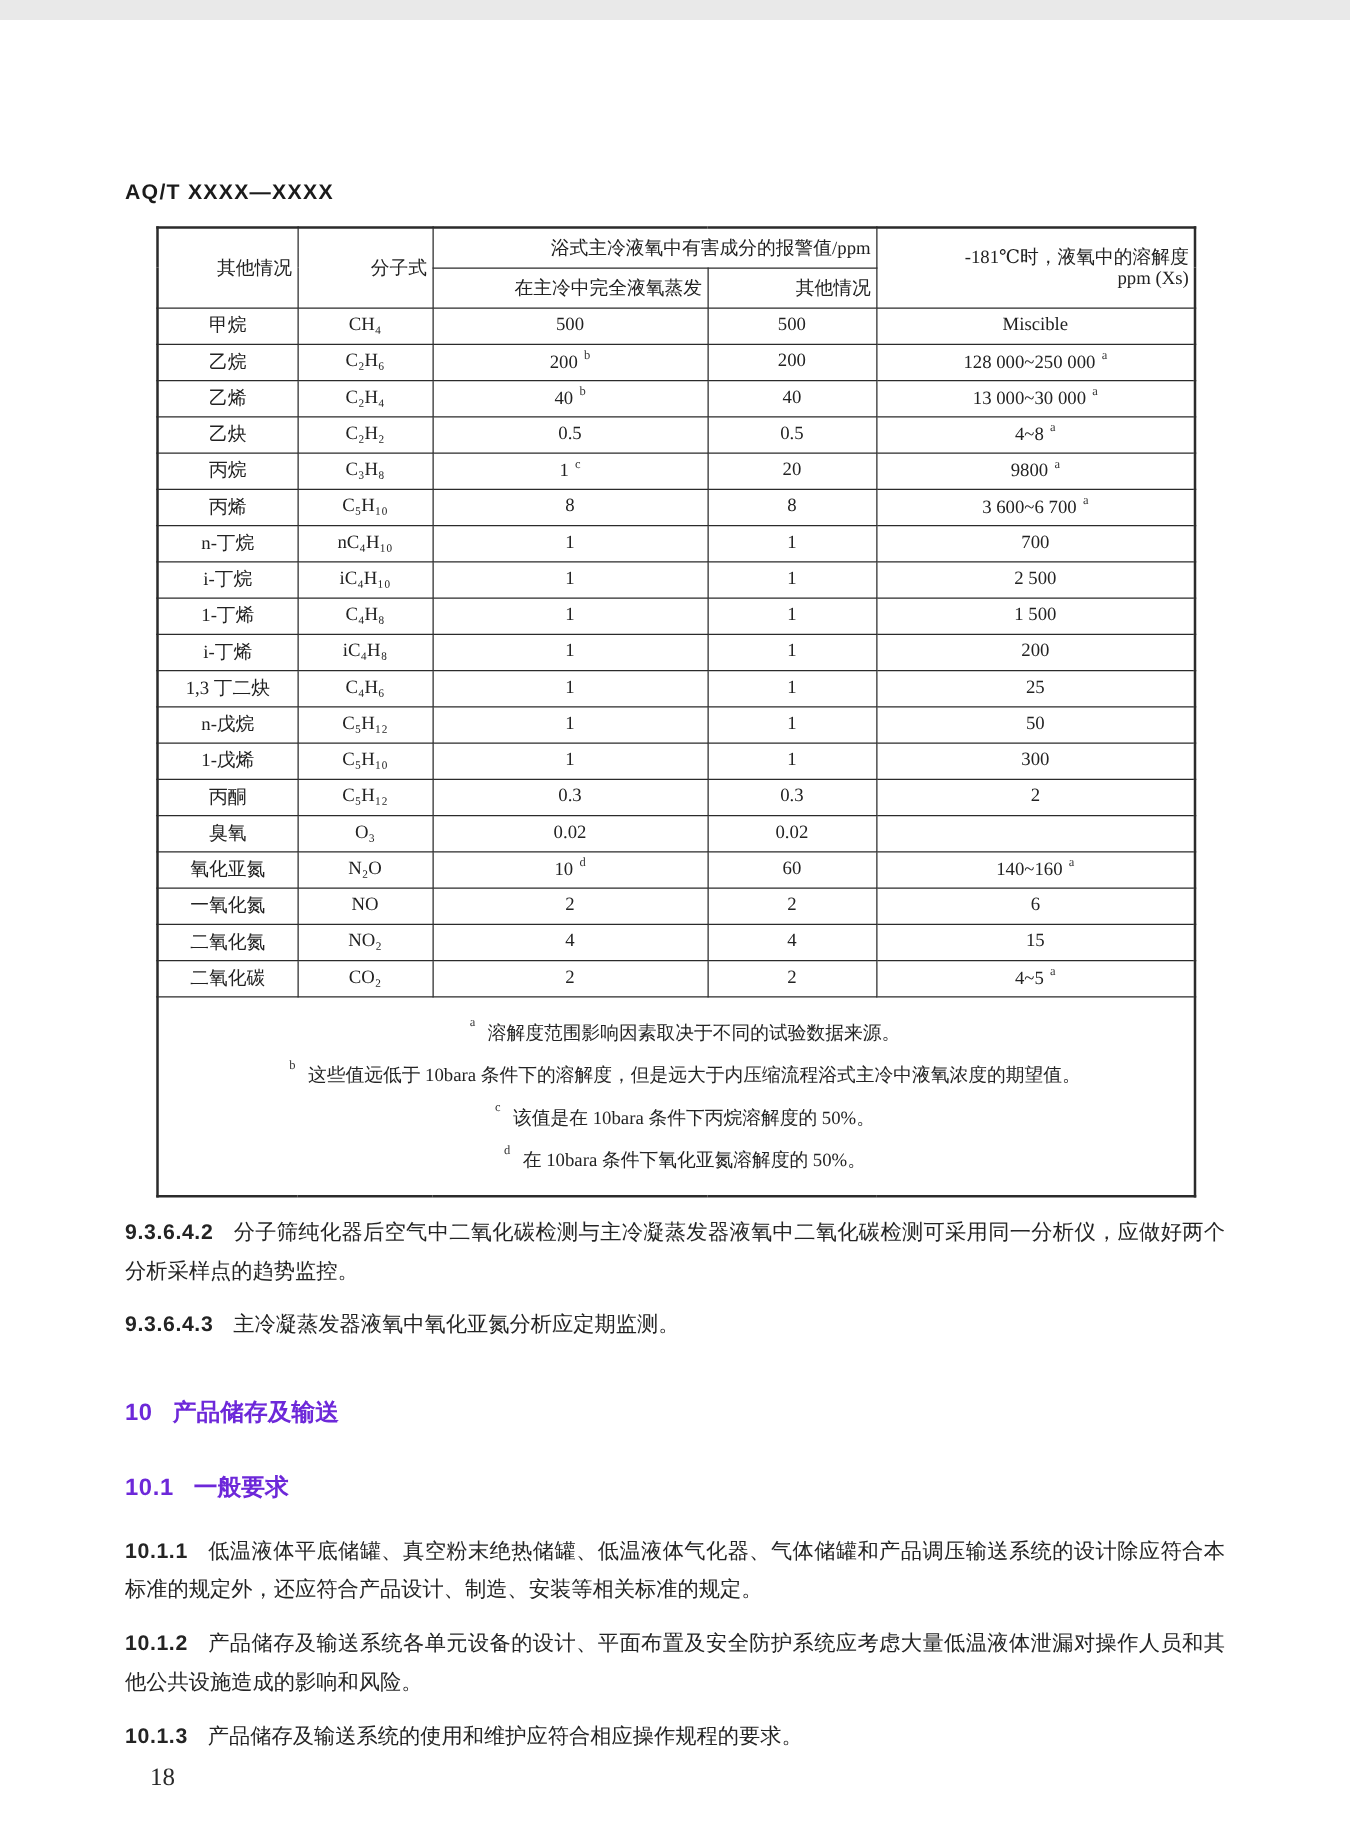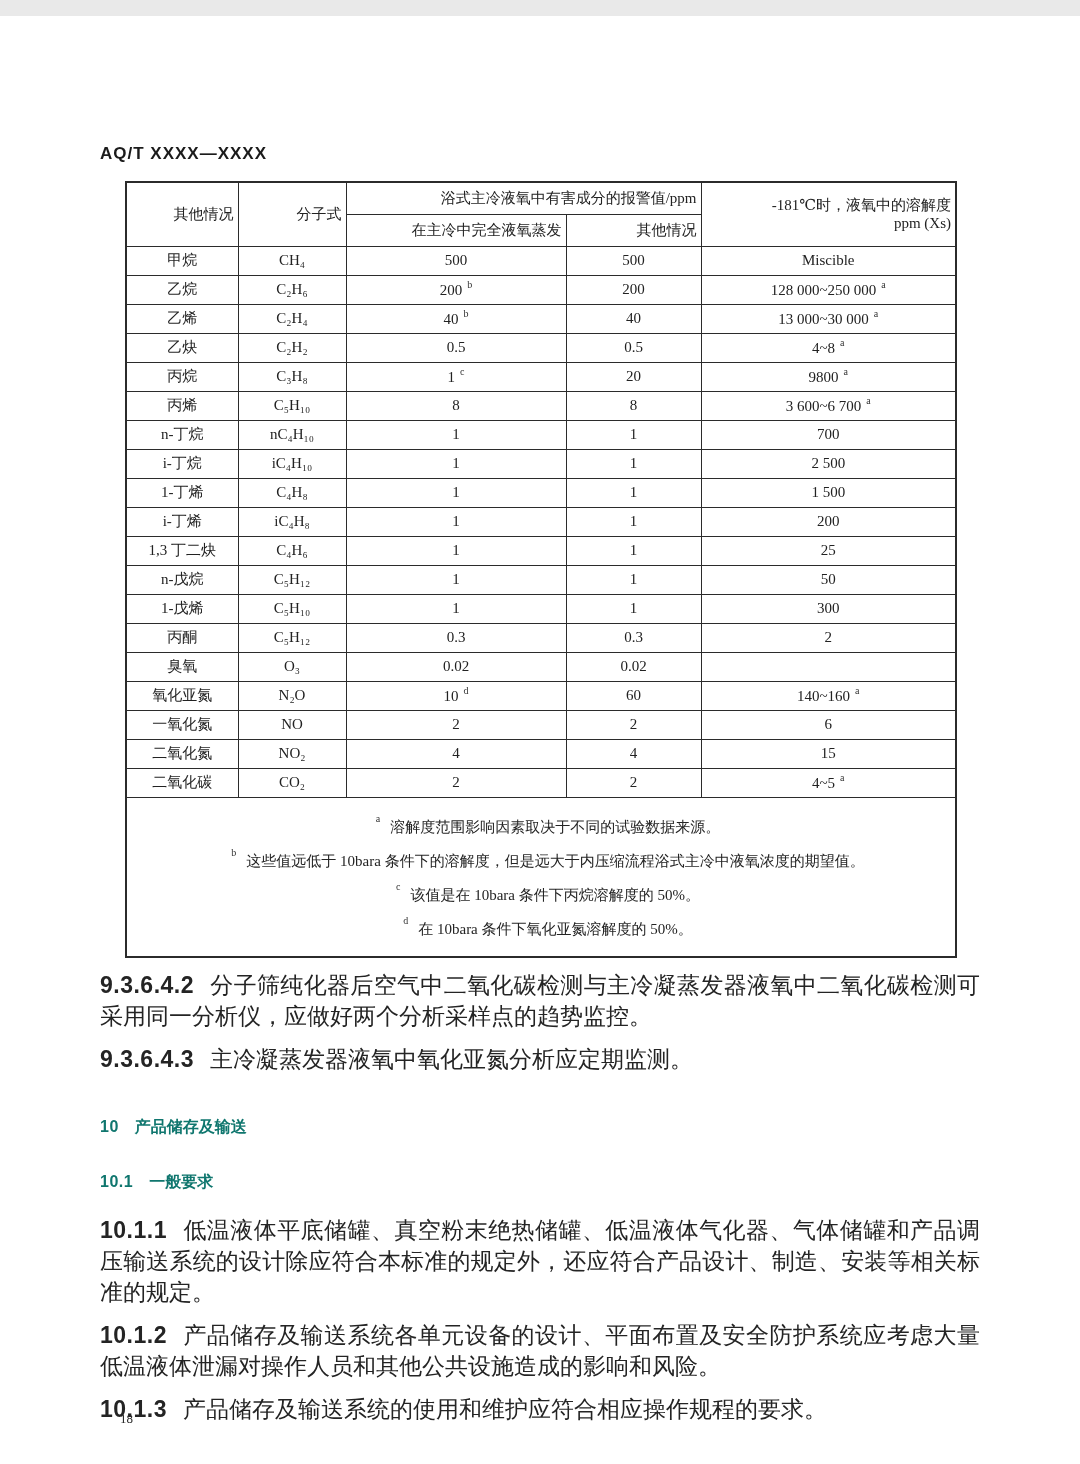--- a/index.html
+++ b/index.html
@@ -65,48 +65,48 @@
     padding: 10px 16px 12px 30px !important;
     height: auto !important;
   }
   .fn-line {
     font-size: 15px;
     line-height: 29px;
     color: #242424;
   }
   .fn-line sup.fn { margin: 0 10px 0 0; top: -4px; }
   .para {
-    font-size: 23px;
+    font-size: 17px;
     line-height: 31px;
     color: #242424;
     margin-top: 12px;
     text-align: justify;
   }
   .clause-num {
     font-family: "Liberation Sans", "DejaVu Sans", sans-serif;
     font-weight: 600;
     letter-spacing: 0.5px;
     margin-right: 16px;
     white-space: nowrap;
   }
   .heading {
     font-family: "Liberation Sans", "DejaVu Sans", sans-serif;
     font-weight: 700;
-    font-size: 16px;
-    color: #0f766e;
+    font-size: 19px;
+    color: #6d28d9;
   }
   .heading .clause-num { font-weight: 700; }
   .h-sec   { margin-top: 42px; }
   .h-sub   { margin-top: 34px; }
   .p-after-h { margin-top: 22px; }
   .page-number {
     position: absolute;
     left: 120px;
     top: 1395px;
-    font-size: 13px;
+    font-size: 20px;
     color: #2a2a2a;
     font-family: "Liberation Serif", "DejaVu Serif", serif;
   }
 </style>
 </head>
 <body>
 
 <div class="page">
   <div class="content">
 

